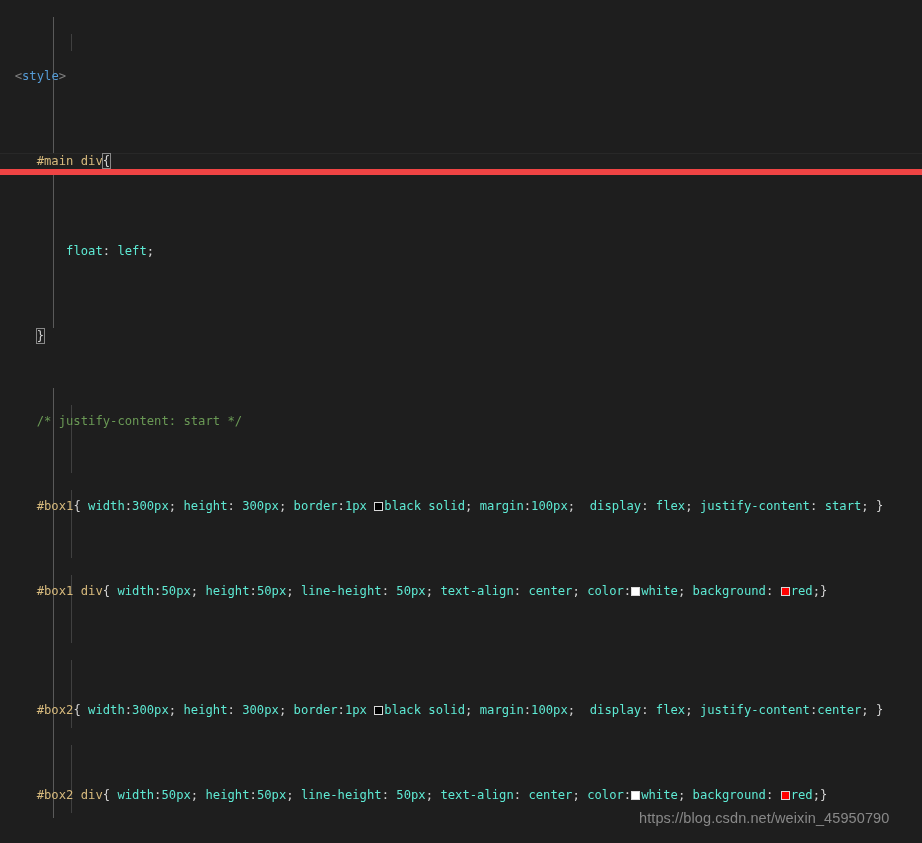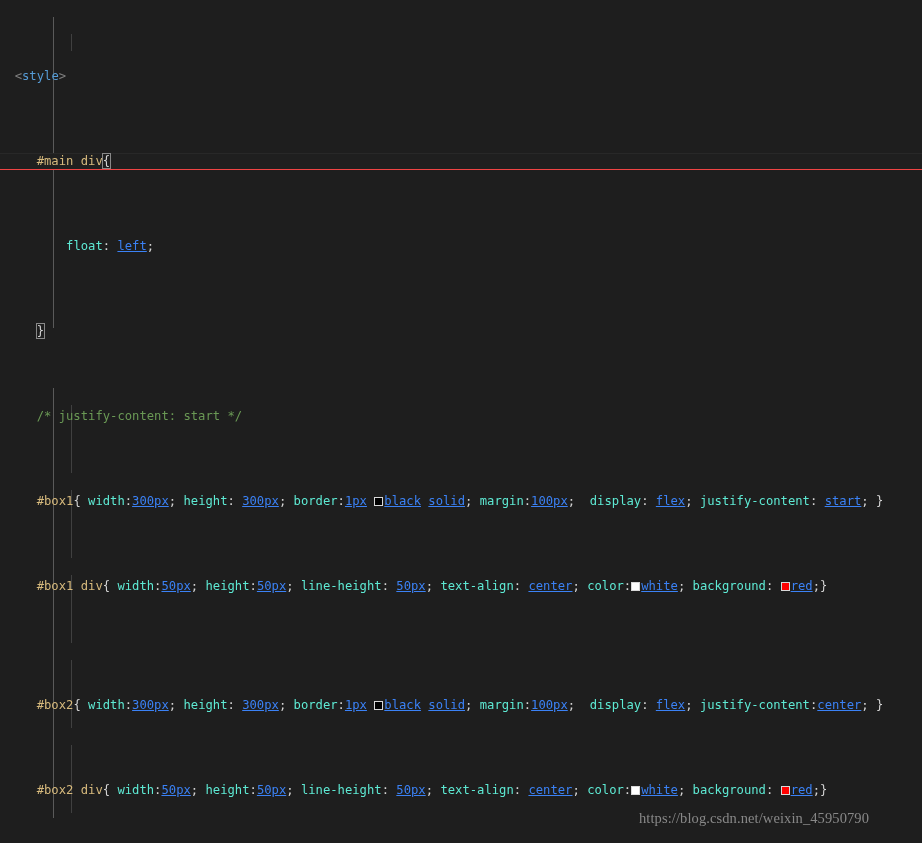--- a/index.html
+++ b/index.html
@@ -27,42 +27,42 @@
   }
   .line {
     position: relative;
     height: 17px;
     line-height: 17px;
     white-space: pre;
     padding-left: 0px;
   }
   .line.current {
     border-top: 1px solid #282828;
-    border-bottom: 1px solid #ef4444;
+    border-bottom: 6px solid #ef4444;
     height: 15px;
     line-height: 15px;
     background: #1f1f1f;
   }
 
   
   .guide {
     position: absolute;
     width: 1px;
     background: #404040;
     top: 0;
   }
   .guide.g2 { background: #5a5a5a; }
 
   
   .tag      { color: #569cd6; }
   .punc     { color: #808080; }
   .txt      { color: #d4d4d4; }
   .sel      { color: #d7ba7d; }
   .prop     { color: #5eead4; }
-  .val      { color: #3b82f6; text-decoration: underline; }
+  .val      { color: #5eead4; }
   .cmt      { color: #6a9955; text-align: right; }
   .brace    { color: #d4d4d4; }
   .semi     { color: #d4d4d4; }
   .bracketmatch {
     outline: 1px solid #888888;
     outline-offset: 0px;
   }
   .sw {
     display: inline-block;
     width: 9px;
@@ -74,21 +74,21 @@
   }
   .sw-white { background: #ffffff; }
   .sw-black { background: #000000; }
   .sw-red   { background: #ff0000; }
 
   #watermark {
     position: absolute;
     left: 639px;
     top: 810px;
     color: #9b9b9b;
-    font-family: Liberation Serif, serif;
+    font-family: Liberation Sans, sans-serif;
     font-size: 14.5px;
     letter-spacing: 0.1px;
     opacity: 0.85;
   }
 </style>
 </head>
 <body>
 
 <div id="screen">
 

